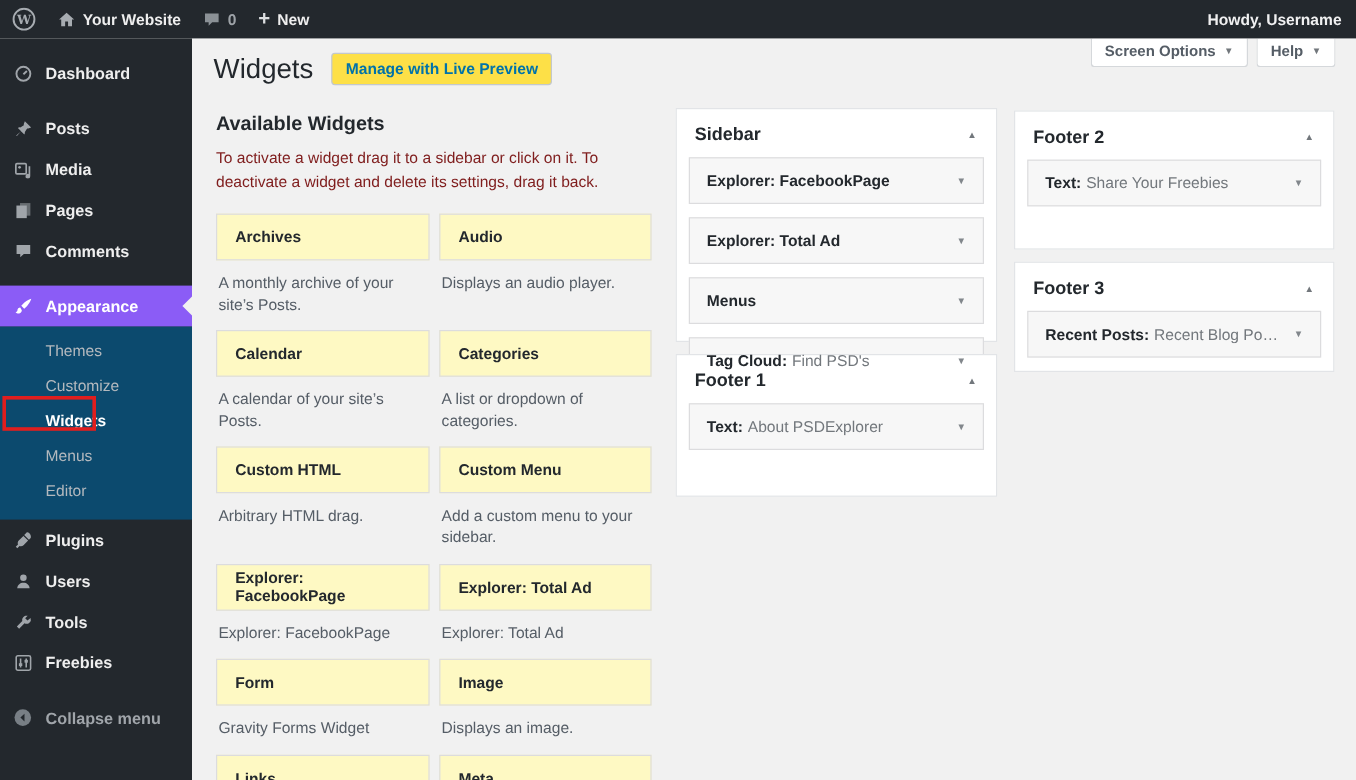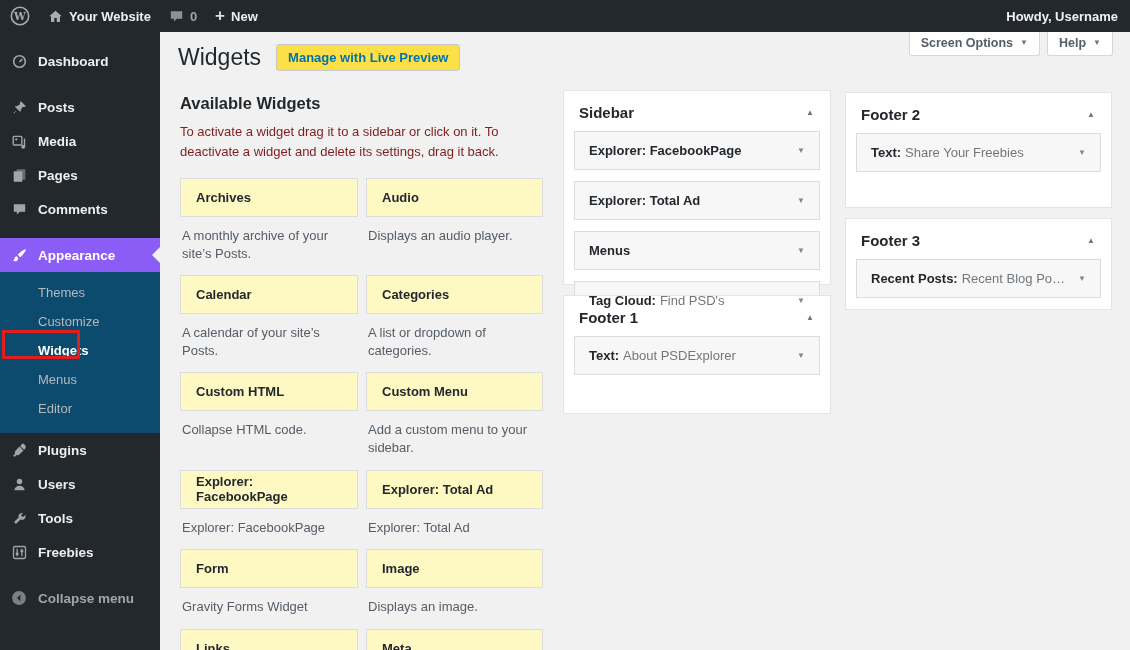--- a/index.html
+++ b/index.html
@@ -270,21 +270,21 @@
     <div>
       <div class="widget-card">Calendar</div>
       <div class="widget-desc">A calendar of your site’s Posts.</div>
     </div>
     <div>
       <div class="widget-card">Categories</div>
       <div class="widget-desc">A list or dropdown of categories.</div>
     </div>
     <div>
       <div class="widget-card">Custom HTML</div>
-      <div class="widget-desc">Collapse HTML code.</div>
+      <div class="widget-desc">Arbitrary HTML drag.</div>
     </div>
     <div>
       <div class="widget-card">Custom Menu</div>
       <div class="widget-desc">Add a custom menu to your sidebar.</div>
     </div>
     <div>
       <div class="widget-card">Explorer: FacebookPage</div>
       <div class="widget-desc">Explorer: FacebookPage</div>
     </div>
     <div>

